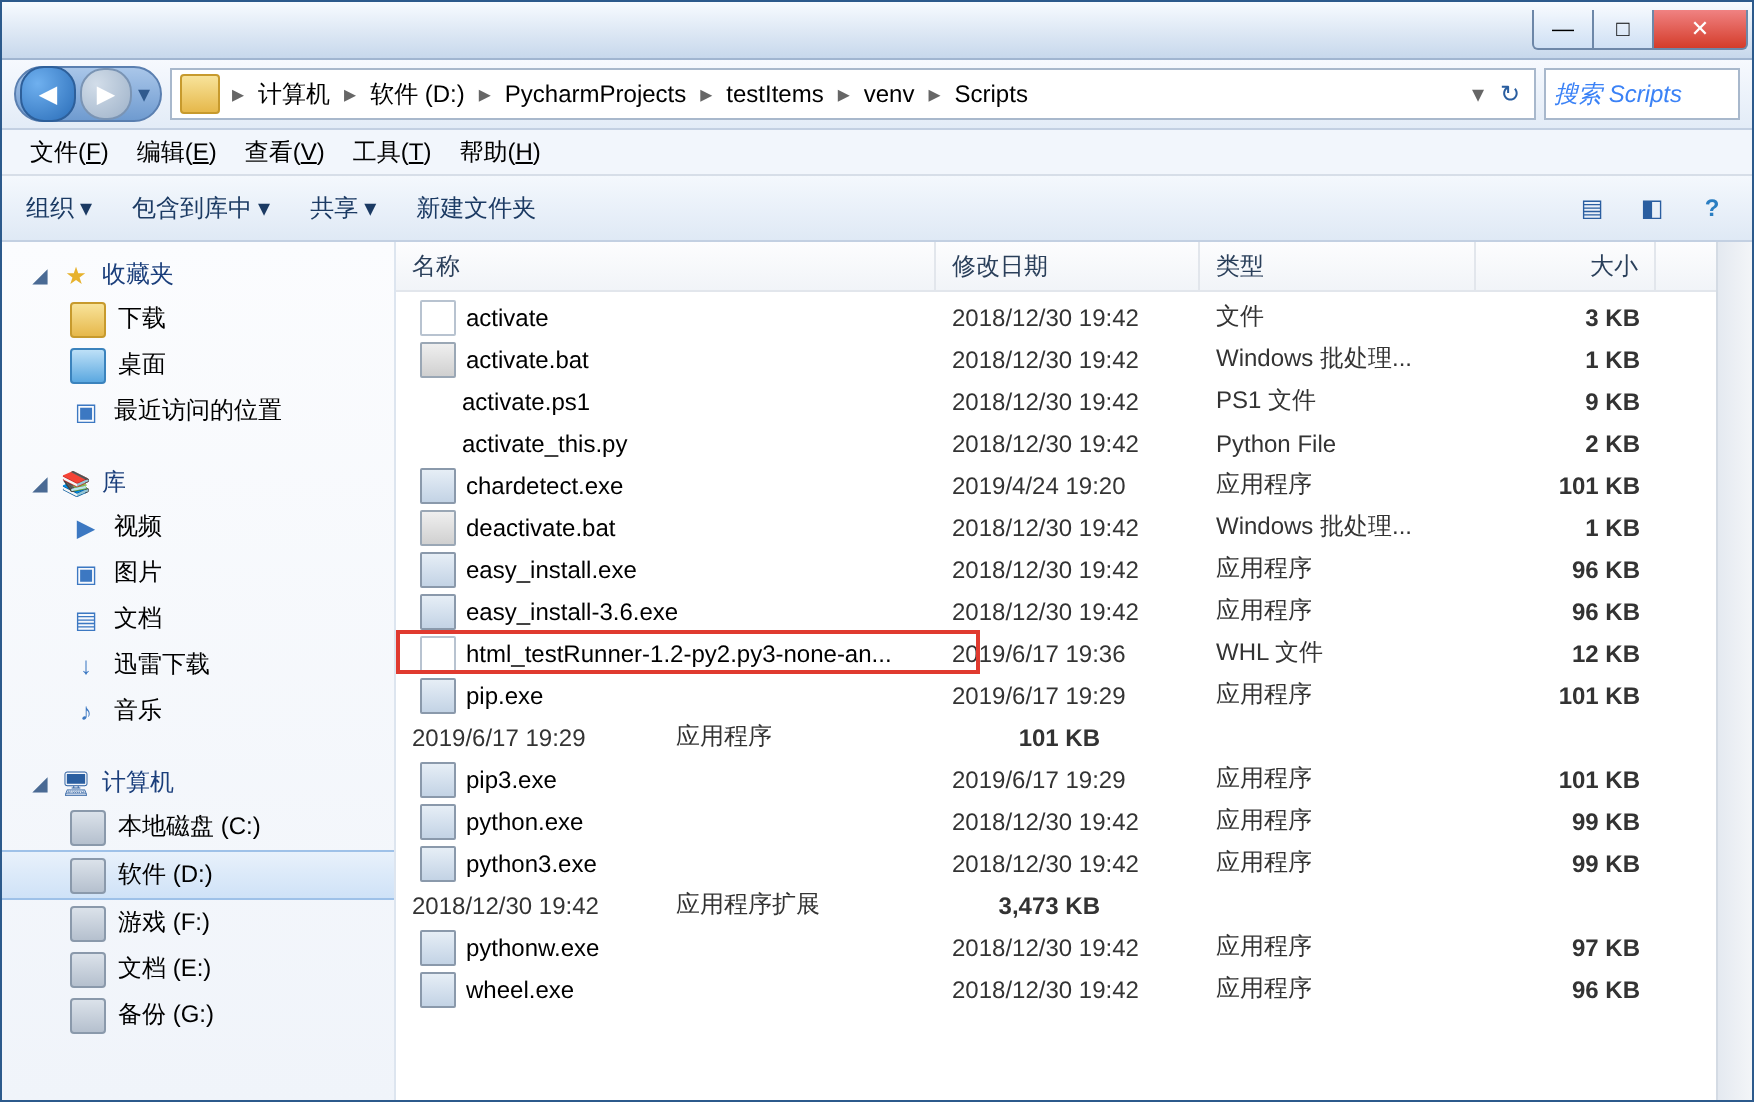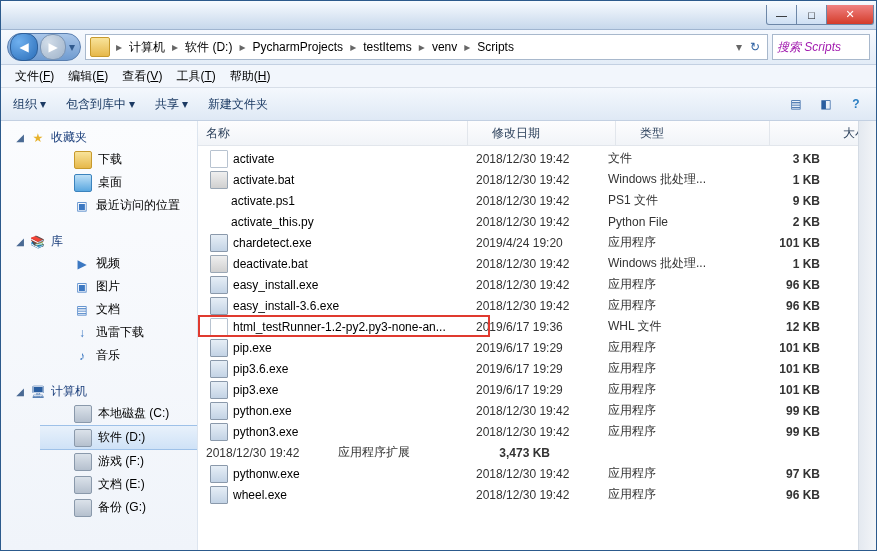--- a/index.html
+++ b/index.html
@@ -115,21 +115,21 @@
   .bc-refresh {
     width: 20px; text-align: center; color: #2a5ea0;
   }
   .search-box {
     width: 88px;
     height: 24px;
     background: #fff;
     border: 1px solid #a8b8cc;
     display: flex; align-items: center;
     padding: 0 4px;
-    color: #a21caf;
+    color: #3b82f6;
     font-style: italic;
   }
   
   .menu-bar {
     height: 22px;
     background: #f2f6fc;
     display: flex; align-items: center;
     gap: 14px;
     padding: 0 14px;
     border-bottom: 1px solid #d7dee8;
@@ -176,21 +176,20 @@
   .nav-head {
     display: flex; align-items: center; gap: 5px;
     padding: 2px 6px 2px 14px;
     color: #1a3e7b;
     font-weight: normal;
   }
   .nav-item {
     display: flex; align-items: center; gap: 6px;
     padding: 2px 6px 2px 34px;
     height: 19px;
-    margin-left: 39px;
   }
   .nav-item.sel {
     background: linear-gradient(#e8f1fb,#cfe2f7);
     border: 1px solid #9ec1e8;
     border-left: none; border-right: none;
   }
   .nicon {
     width: 16px; height: 16px;
     display: inline-flex; align-items: center; justify-content: center;
     font-size: 12px;
@@ -215,21 +214,20 @@
     display: flex;
     flex-direction: column;
     overflow: hidden;
   }
   .hdr-row {
     display: flex;
     border-bottom: 1px solid #e2e6ec;
     background: linear-gradient(#fdfdfe,#f1f4f8);
     color: #2a3f5a;
     height: 24px;
-    justify-content: space-between;
   }
   .hdr-row > div {
     padding: 4px 8px;
     border-right: 1px solid #e2e6ec;
     box-sizing: border-box;
   }
   .col-name { width: 270px; }
   .col-date { width: 132px; }
   .col-type { width: 138px; }
   .col-size { width: 90px; text-align: right; }
@@ -523,24 +521,20 @@
           <div class="file-row">
             <div class="fname">
               <span class="ficon exe"></span>
               <span>pip.exe</span>
             </div>
             <div class="fdate">2019/6/17 19:29</div>
             <div class="ftype">应用程序</div>
             <div class="fsize">101 KB</div>
           </div>
           <div class="file-row">
-            <div class="fname">
-              <span class="ficon exe"></span>
-              <span>pip3.6.exe</span>
-            </div>
             <div class="fdate">2019/6/17 19:29</div>
             <div class="ftype">应用程序</div>
             <div class="fsize">101 KB</div>
           </div>
           <div class="file-row">
             <div class="fname">
               <span class="ficon exe"></span>
               <span>pip3.exe</span>
             </div>
             <div class="fdate">2019/6/17 19:29</div>

